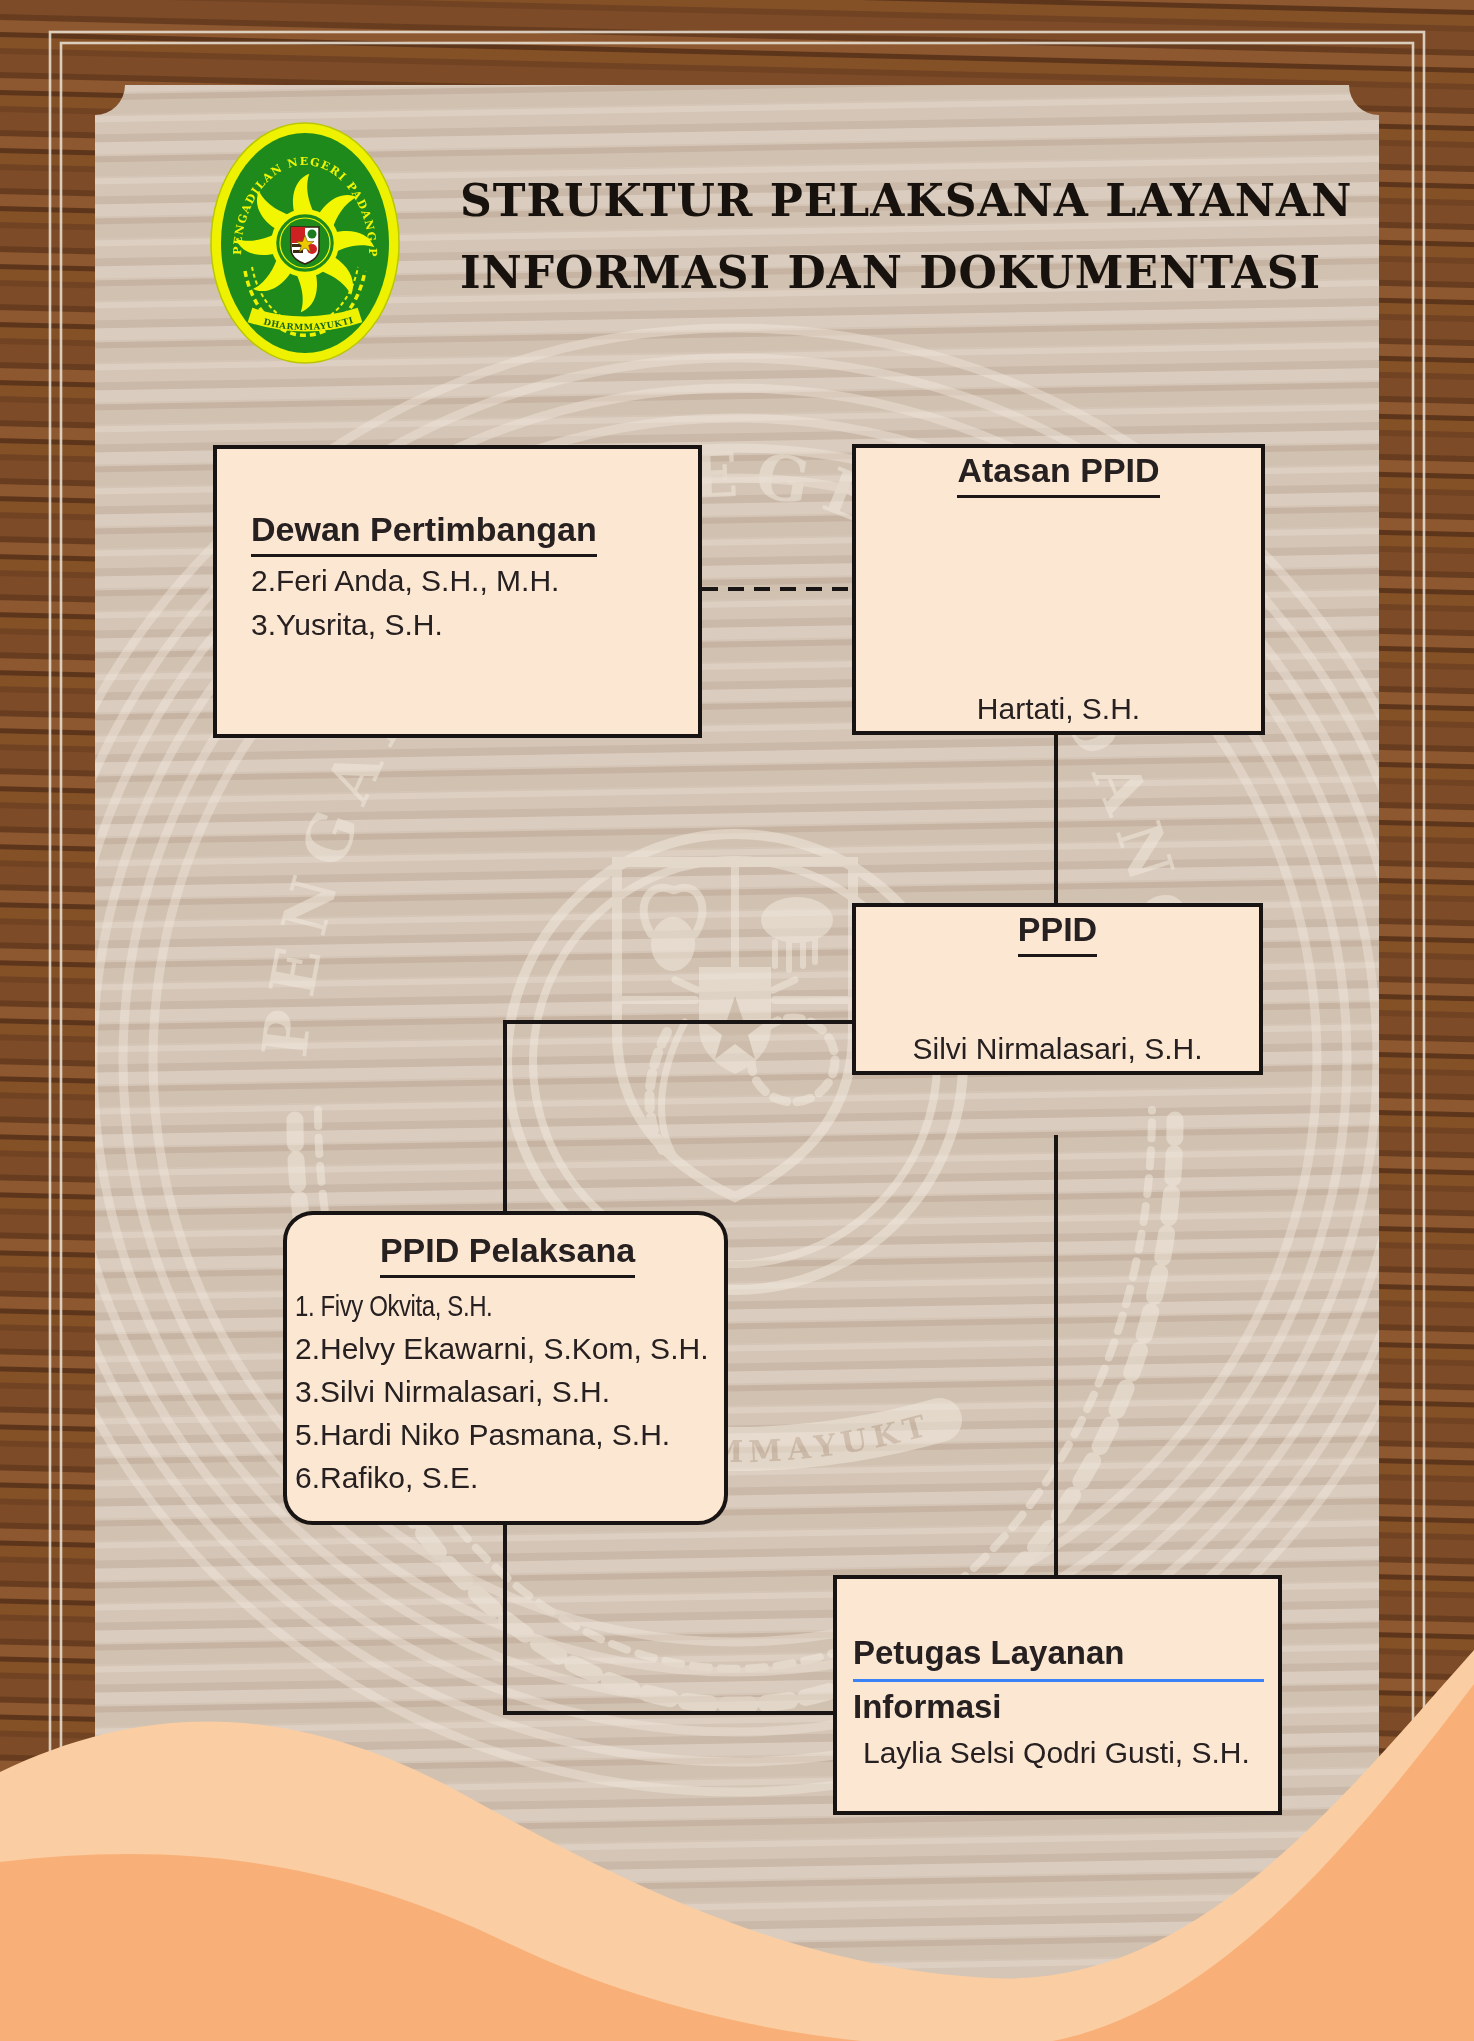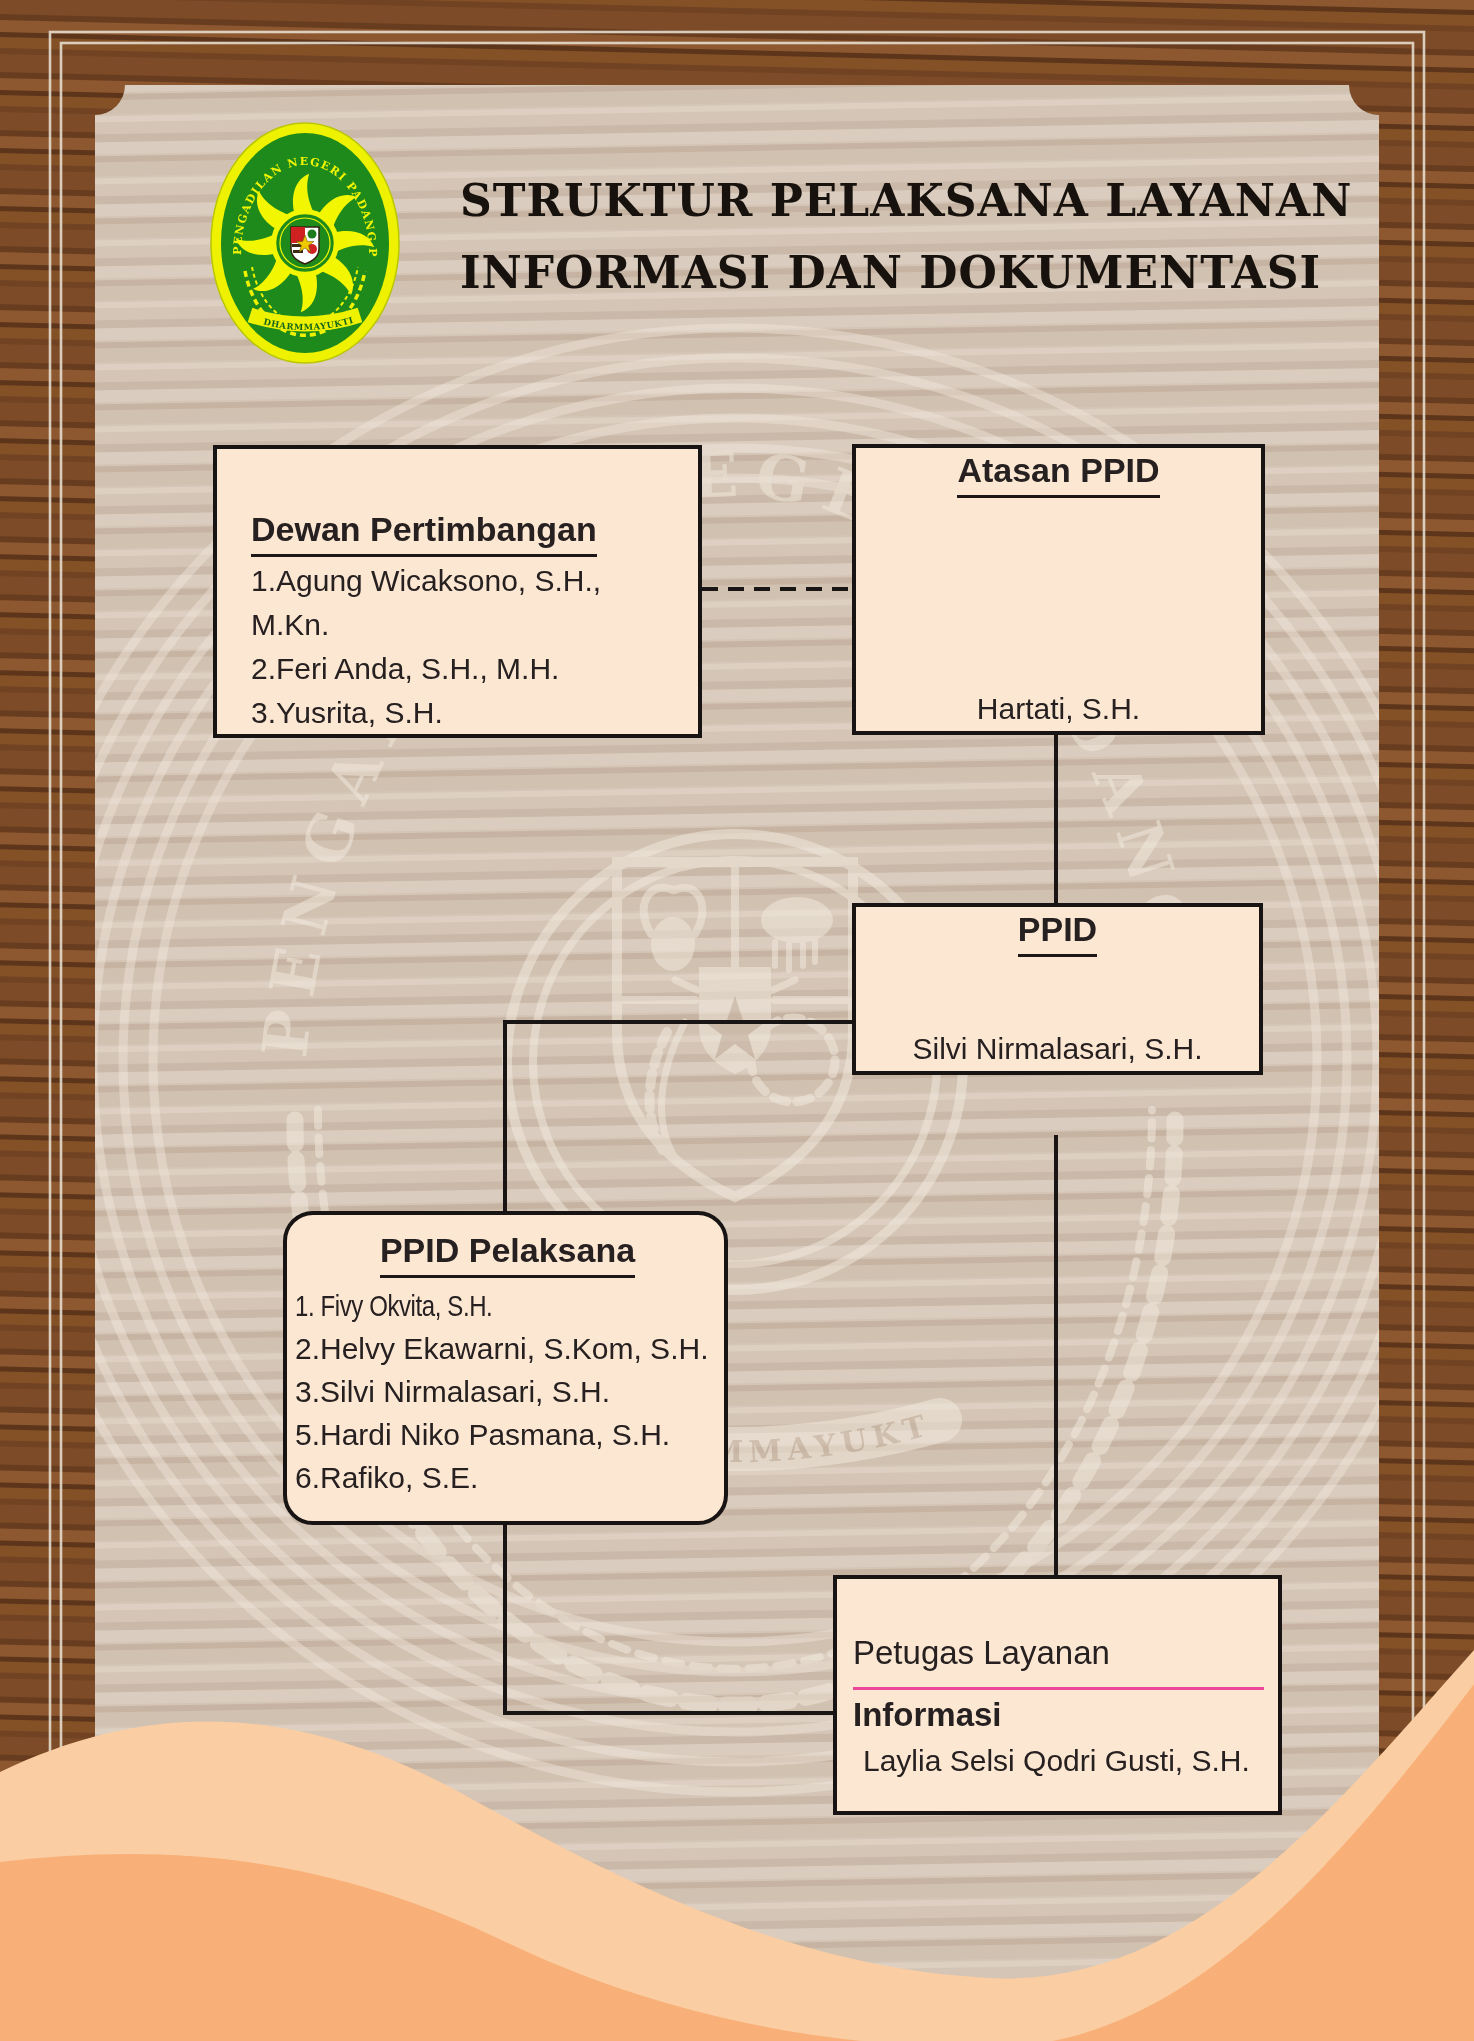--- a/index.html
+++ b/index.html
@@ -27,22 +27,22 @@
 
   #box-ppid{left:852px;top:903px;width:411px;height:172px;}
   #box-ppid .btitle{margin-bottom:6px;}
 
   #box-pelaksana{left:283px;top:1211px;width:445px;height:314px;padding:14px 4px 0 8px;line-height:43px;border-radius:30px;}
   #box-pelaksana .btitle{display:block;text-align:center;margin-bottom:6px;}
   #box-pelaksana .btitle span{display:inline-block;}
   .cond{transform:scaleX(0.8);transform-origin:0 50%;letter-spacing:-0.5px;}
 
   #box-petugas{left:833px;top:1575px;width:449px;height:240px;padding:52px 14px 0 16px;}
-  #box-petugas .t1{font-weight:normal;font-size:33px;border-bottom:3px solid #ec4899;
-                   padding-bottom:12px;margin-bottom:2px;}
+  #box-petugas .t1{font-weight:bold;font-size:33px;border-bottom:3px solid #3b82f6;
+                   padding-bottom:4px;margin-bottom:2px;}
   #box-petugas .t2{font-weight:bold;font-size:33px;line-height:46px;}
   #box-petugas .nm{padding-left:10px;line-height:46px;}
 </style>
 </head>
 <body>
 
 <svg class="layer" width="1474" height="2041" viewBox="0 0 1474 2041">
   <defs>
     <pattern id="darkwood" width="10" height="58" patternUnits="userSpaceOnUse" patternTransform="rotate(1.4)">
       <rect width="10" height="58" fill="#7d4b27"></rect>
@@ -189,21 +189,20 @@
   </g>
 </svg>
 
 <div class="hdr">
   <div>STRUKTUR PELAKSANA LAYANAN</div>
   <div>INFORMASI DAN DOKUMENTASI</div>
 </div>
 
 <div class="obox" id="box-dewan">
   <span class="btitle"><span class="uline">Dewan Pertimbangan</span></span>
-  <div>1.Agung Wicaksono, S.H., M.Kn.</div>
   <div>2.Feri Anda, S.H., M.H.</div>
   <div>3.Yusrita, S.H.</div>
 </div>
 
 <div class="obox centered" id="box-atasan">
   <span class="btitle uline">Atasan PPID</span>
   <div>Hartati, S.H.</div>
 </div>
 
 <div class="obox centered" id="box-ppid">

